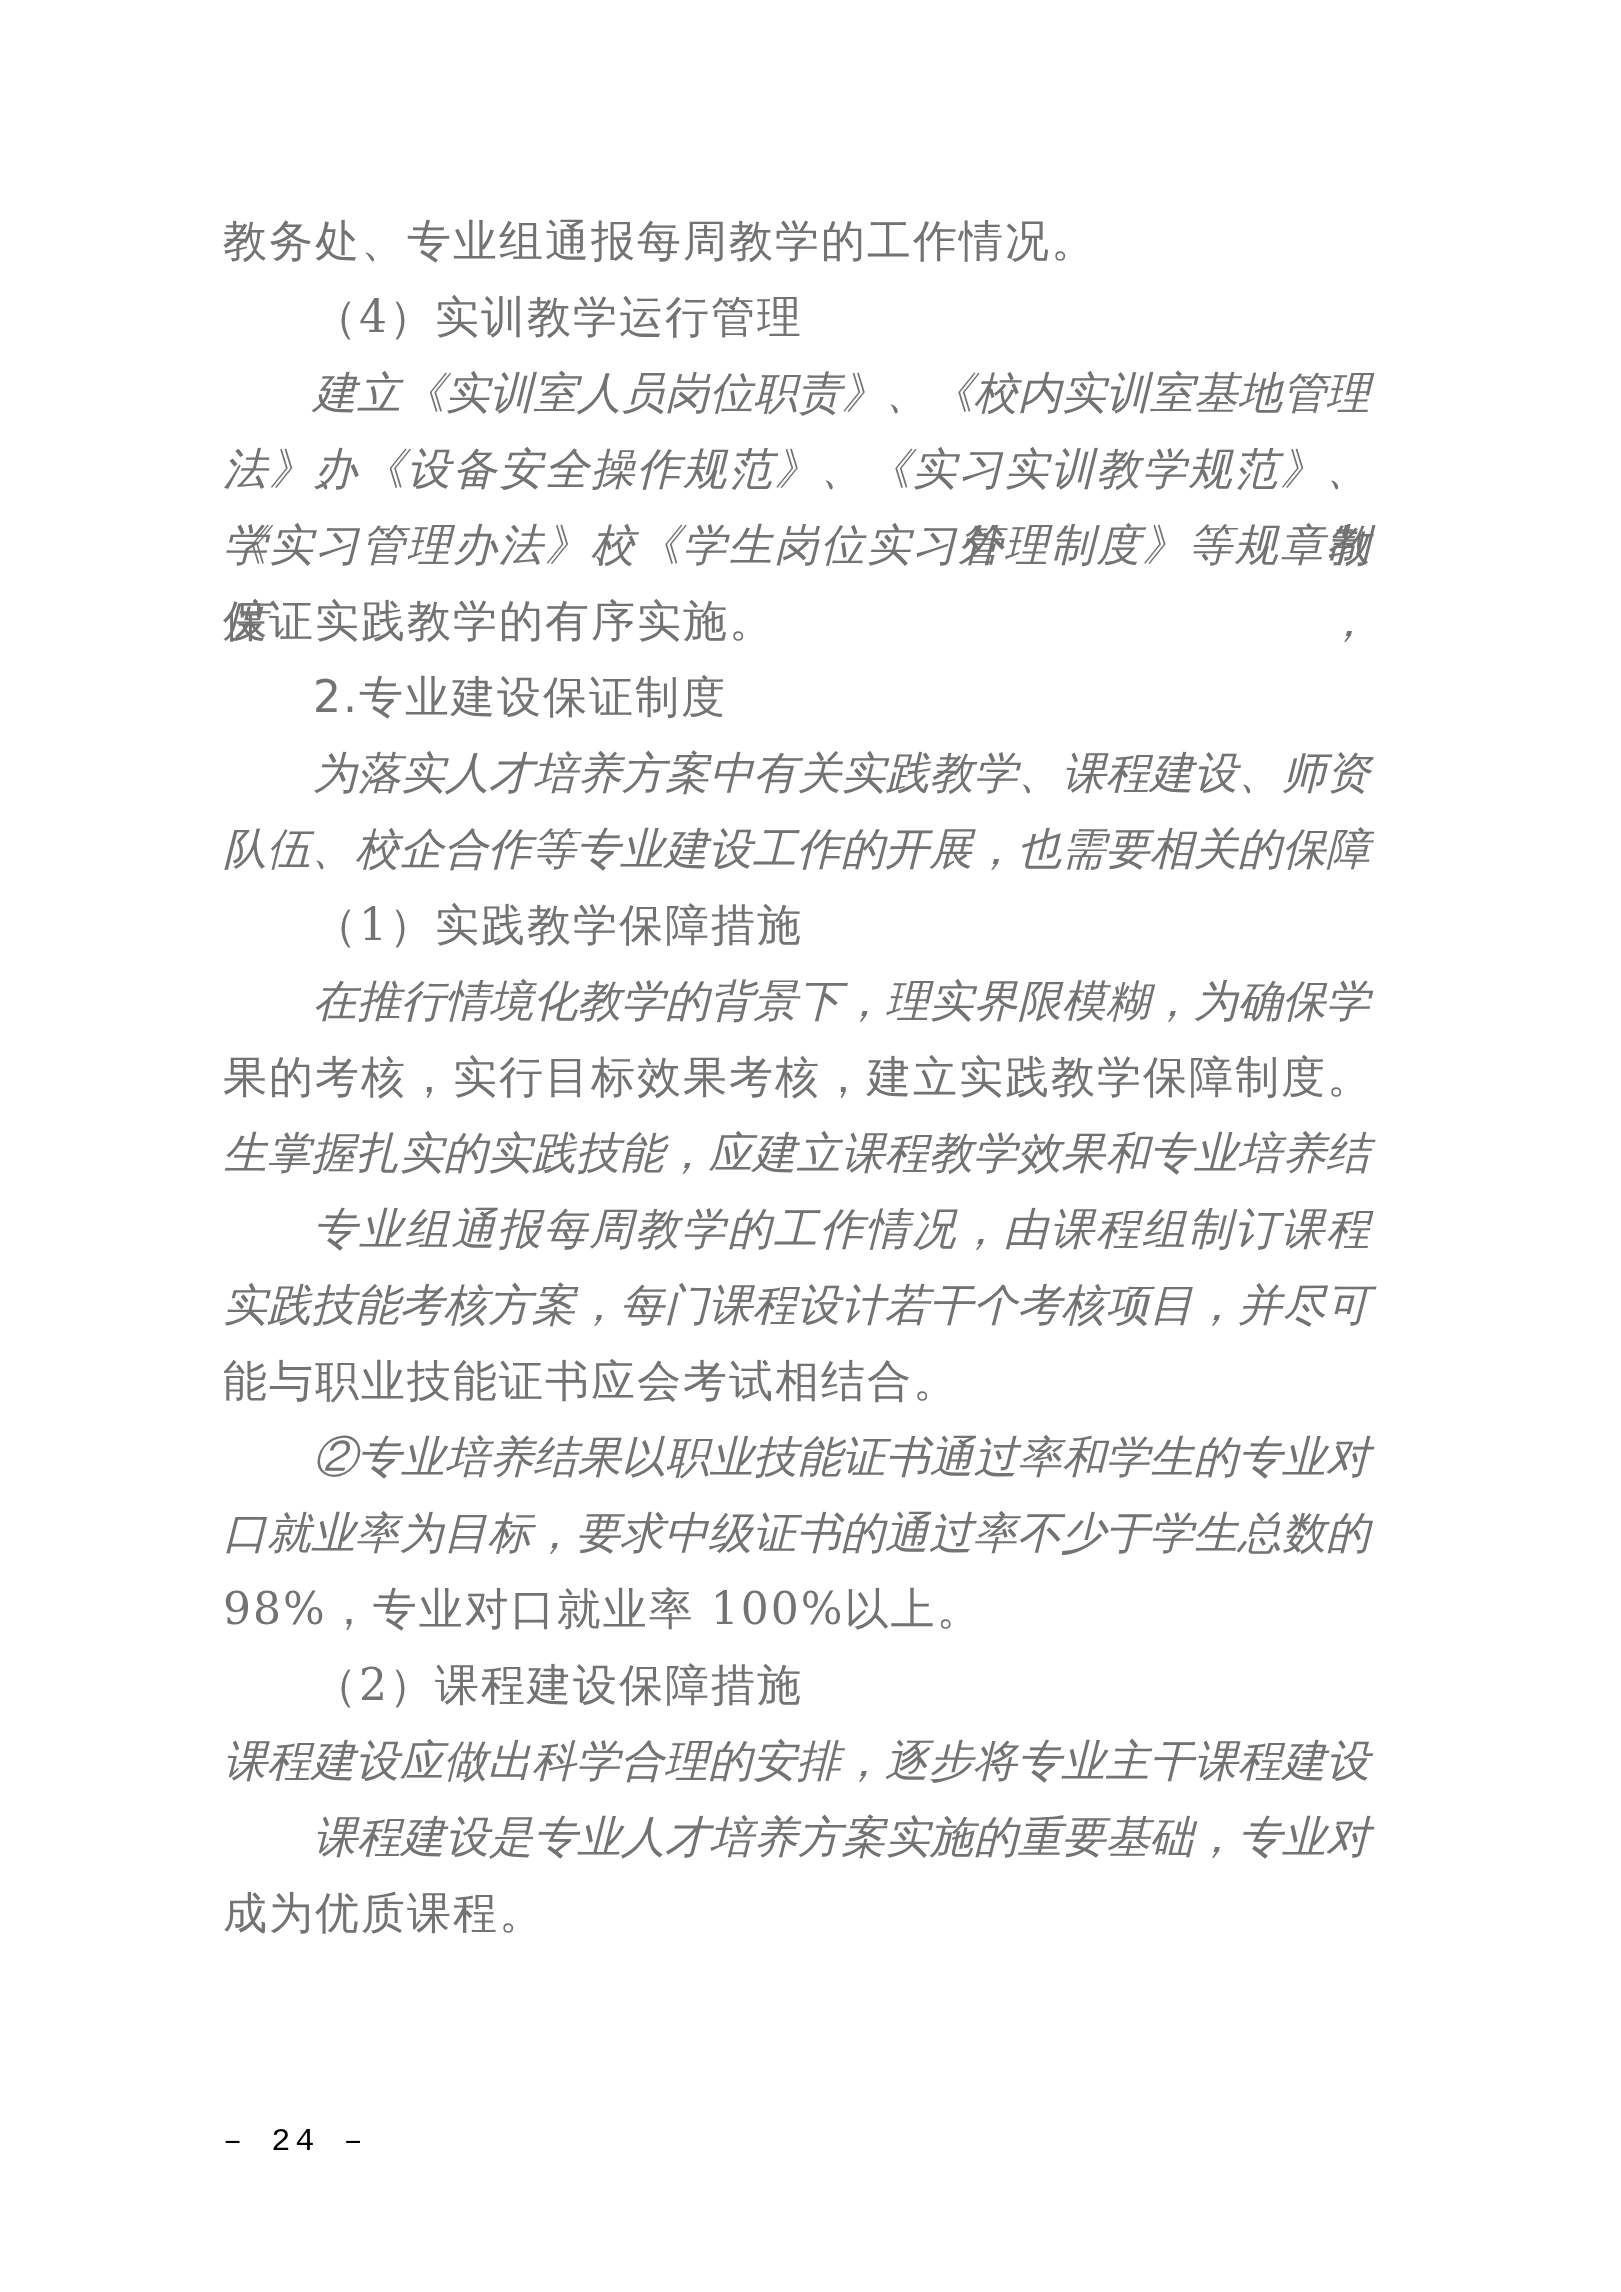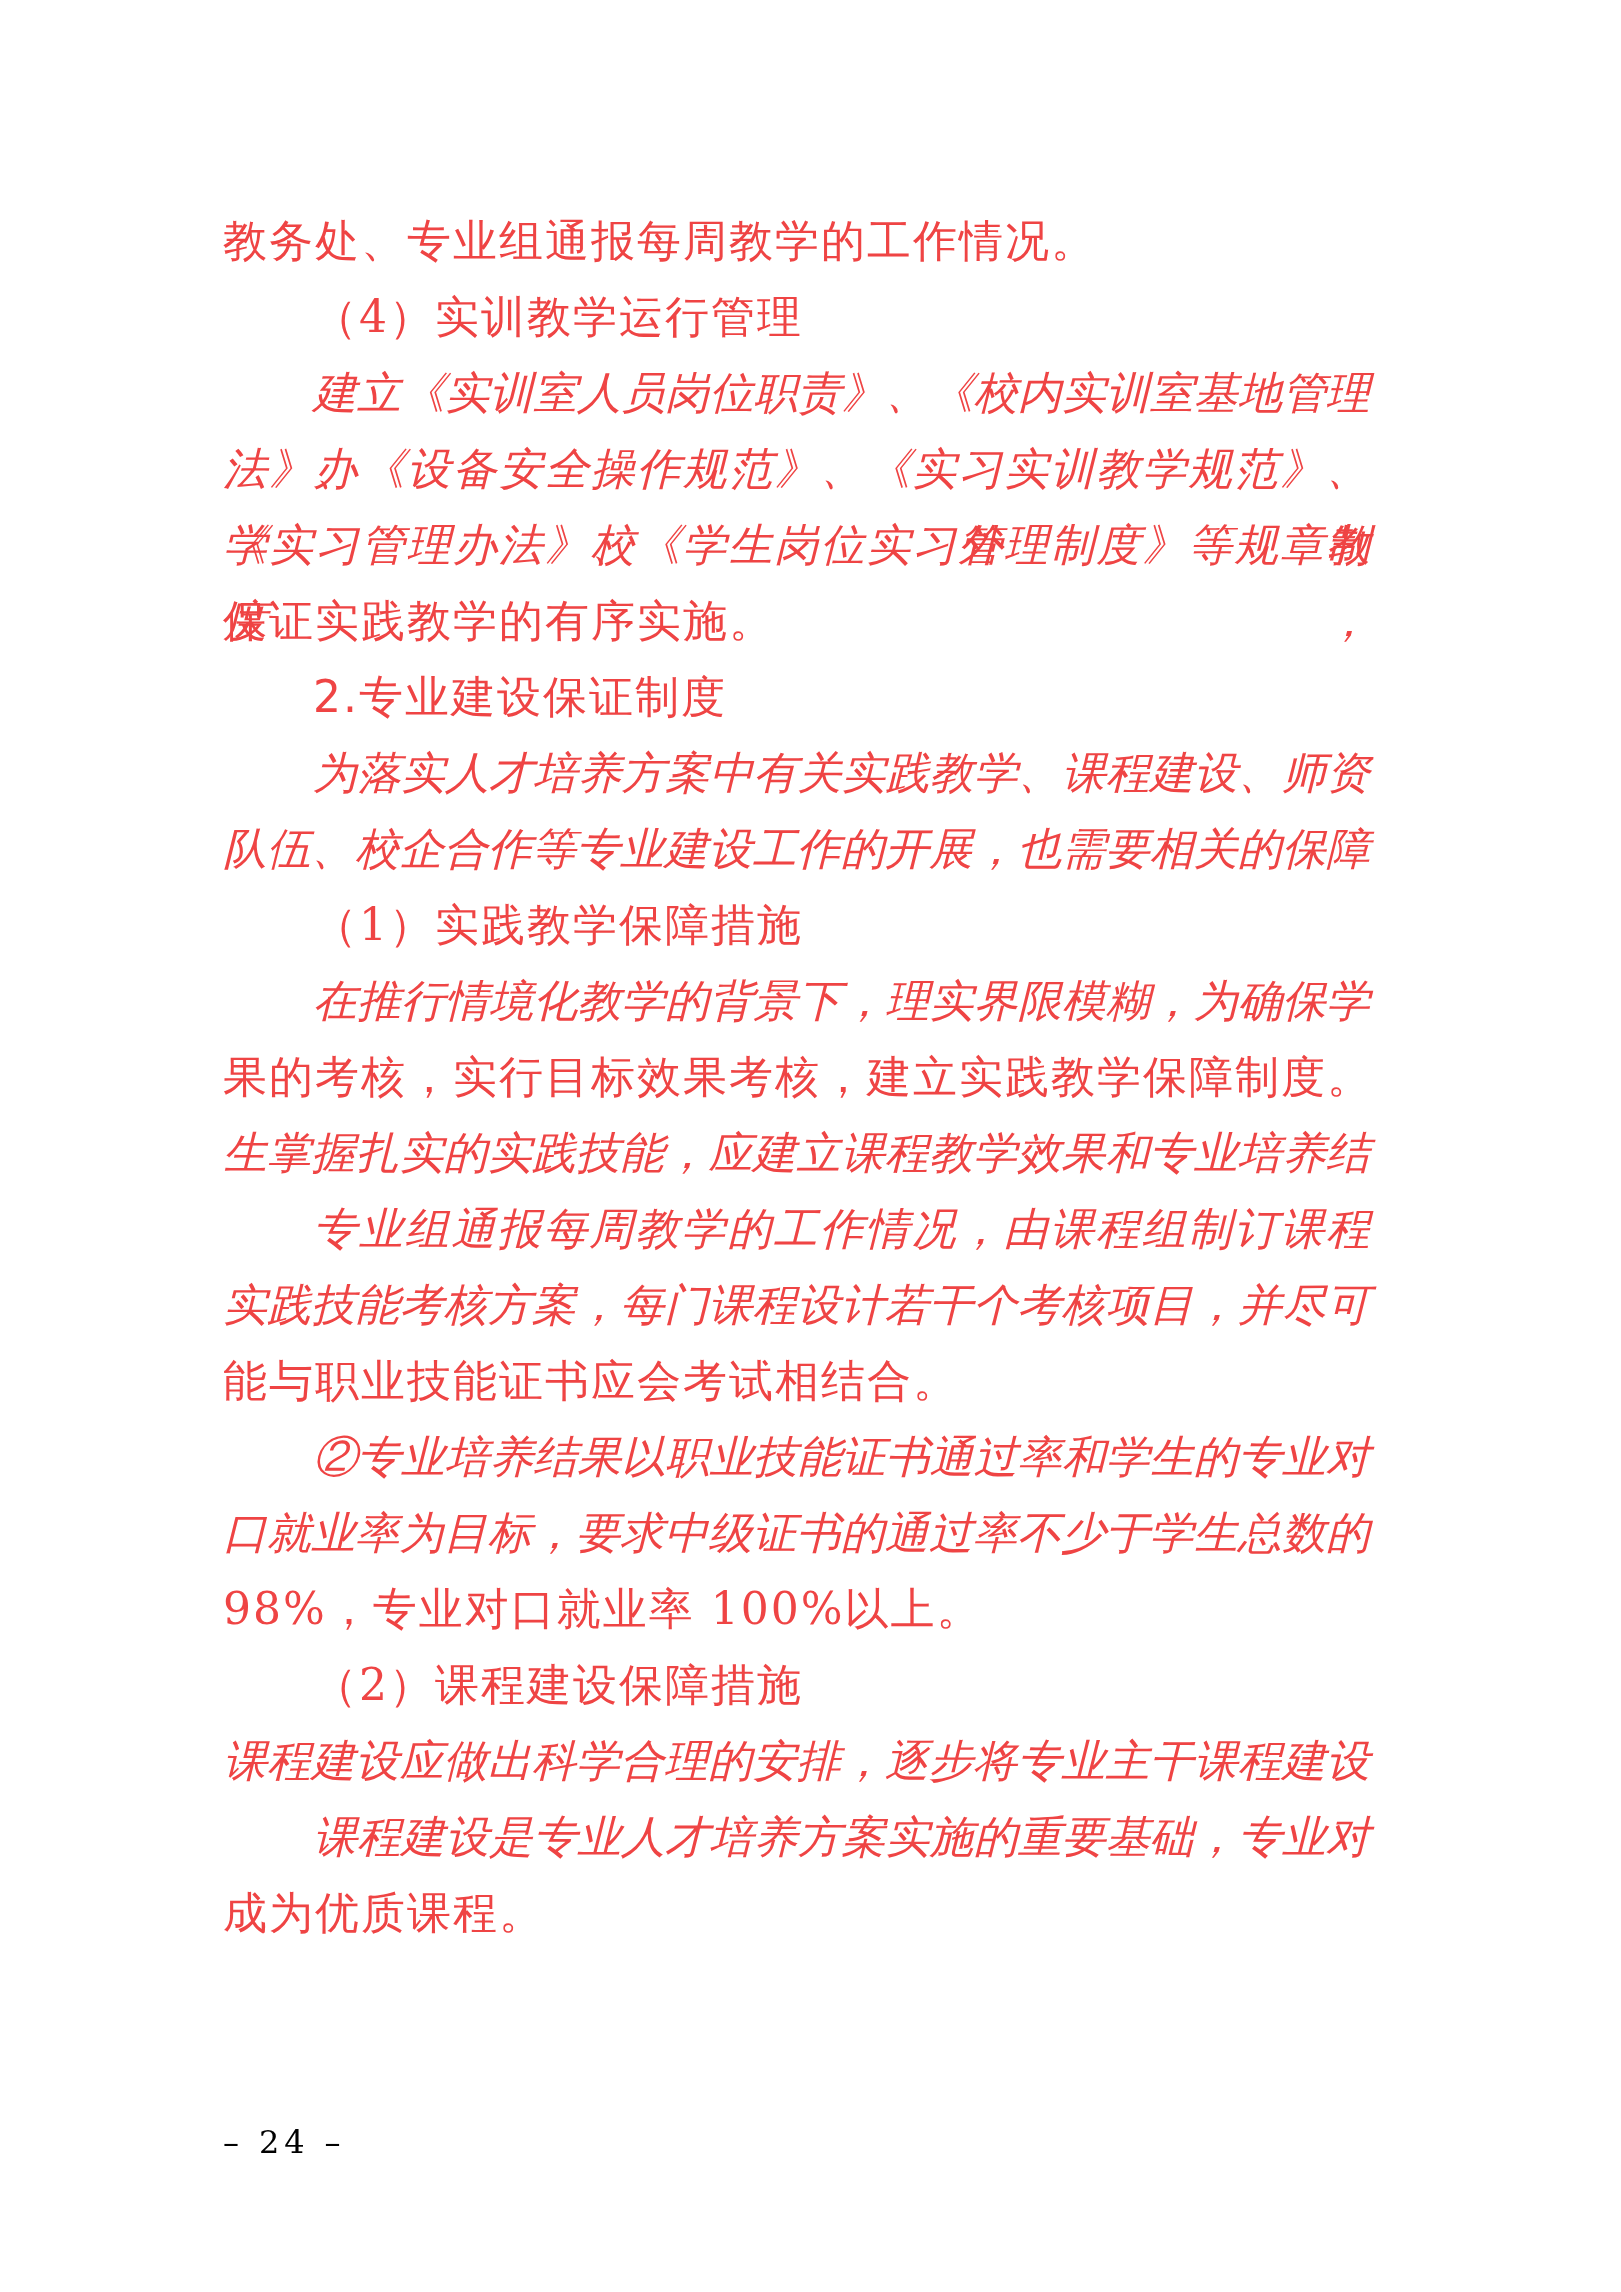--- a/index.html
+++ b/index.html
@@ -19,21 +19,21 @@
   .content {
     position: absolute;
     left: 223px;
     top: 203px;
     width: 1147px;
   }
   .line {
     height: 76px;
     line-height: 76px;
     font-size: 44px;
-    color: #ef4444;
+    color: #737373;
     white-space: nowrap;
     letter-spacing: 2px;
   }
   .line.fill {
     white-space: normal;
     letter-spacing: normal;
     text-align: justify;
     text-align-last: justify;
     text-justify: inter-character;
     font-style: italic;
@@ -45,20 +45,21 @@
     font-weight: normal;
     font-family: "DejaVu Sans", "Liberation Sans", sans-serif;
   }
   .page-number {
     position: absolute;
     left: 223px;
     top: 2123px;
     font-size: 32px;
     letter-spacing: 4.9px;
     color: #000000;
+    font-family: Liberation Mono, monospace;
   }
 </style>
 </head>
 <body>
 
 <div class="page">
   <div class="content">
       <div class="line">教务处、专业组通报每周教学的工作情况。</div>
       <div class="line indent">（4）实训教学运行管理</div>
       <div class="line fill indent">建立《实训室人员岗位职责》、《校内实训室基地管理办</div>

